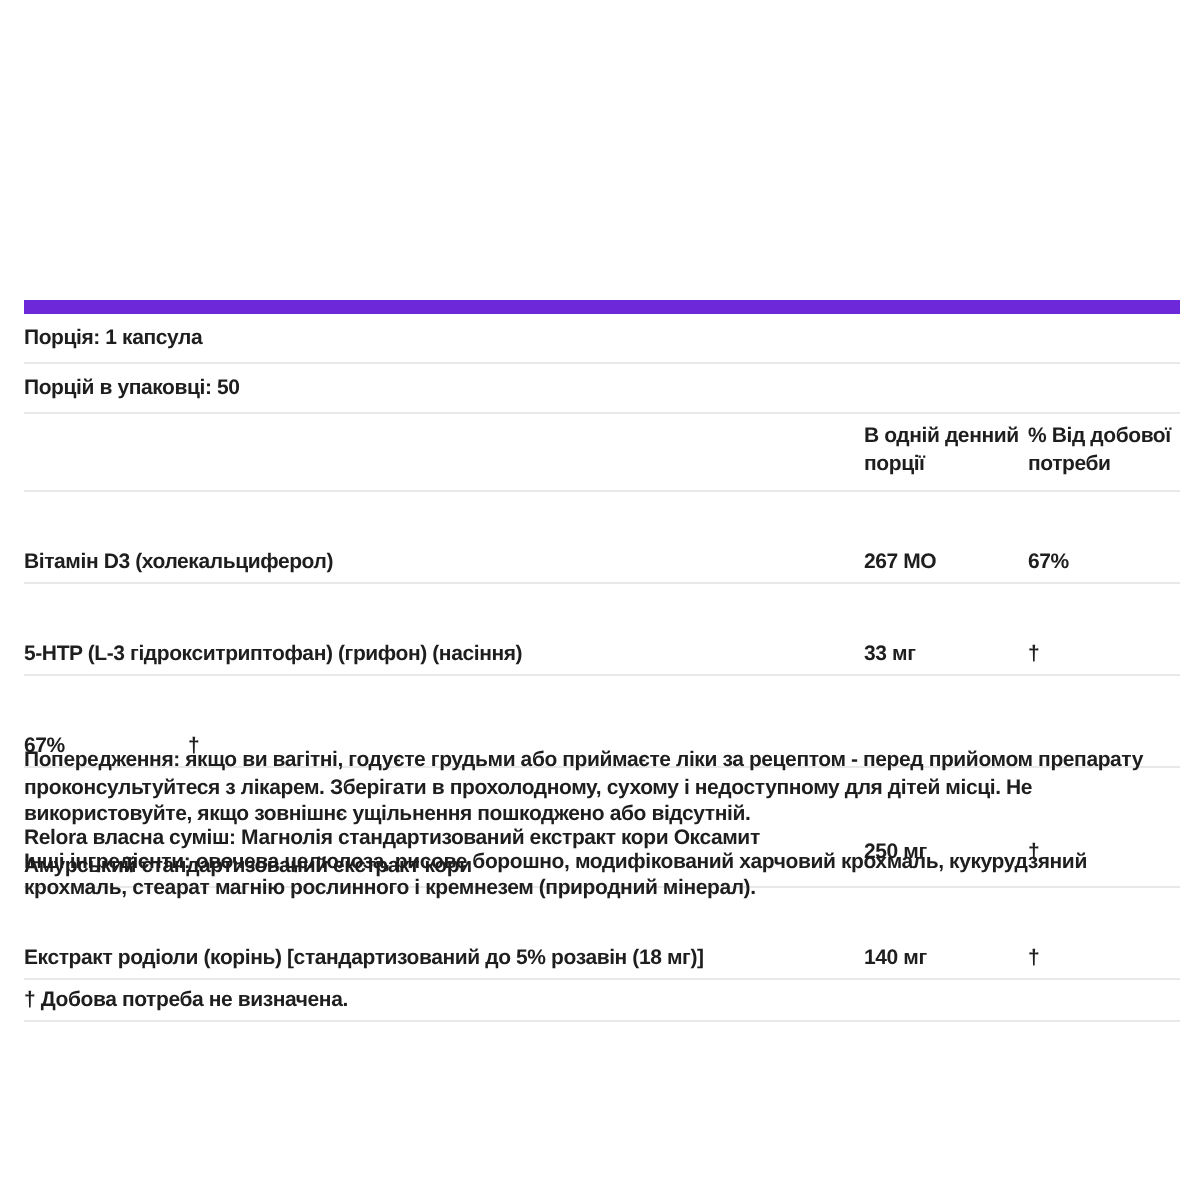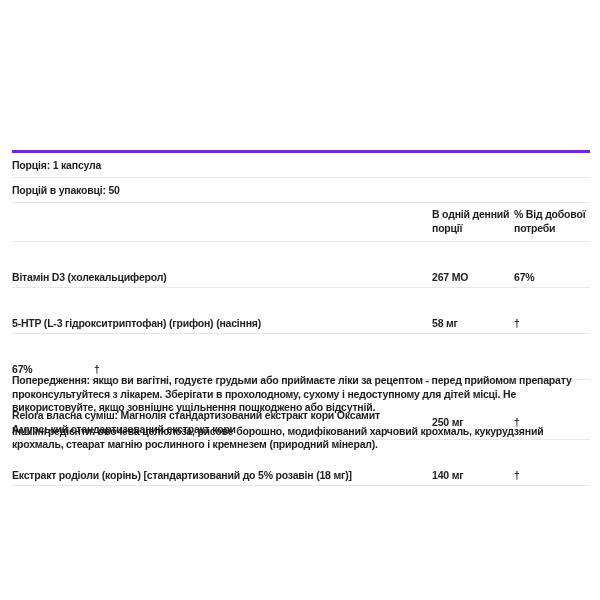--- a/index.html
+++ b/index.html
@@ -10,21 +10,21 @@
     font-weight:700;
     font-size:10.5px;
     letter-spacing:-0.2px;
     line-height:14px;
     position:relative;
     overflow:hidden;
   }
   .facts {
     position:absolute;
     top:150px; left:12px; right:10px;
-    border-top:3px solid #6d28d9;
+    border-top:7px solid #6d28d9;
   }
   .row {
     display:flex;
     align-items:center;
     border-bottom:1px solid #e8e8e8;
   }
   .row-serving   { padding:5px 0; }
   .row-header    { padding:4px 0 6px; align-items:flex-start; }
   .row-nutrient  { padding:3px 0;margin-top:25px; }
   .row-footnote  { padding:3px 0; }
@@ -58,40 +58,43 @@
   </div>
 
   <div class="row row-nutrient">
     <div class="col-name">Вітамін D3 (холекальциферол)</div>
     <div class="col-amount">267 МО</div>
     <div class="col-dv">67%</div>
   </div>
 
   <div class="row row-nutrient">
     <div class="col-name">5-HTP (L-3 гідрокситриптофан) (грифон) (насіння)</div>
-    <div class="col-amount">58 мг</div>
+    <div class="col-amount">33 мг</div>
     <div class="col-dv">†</div>
   </div>
 
   <div class="row row-nutrient">
     <div class="col-amount">67%</div>
     <div class="col-dv">†</div>
   </div>
 
   <div class="row row-nutrient">
     <div class="col-name">Relora власна суміш: Магнолія стандартизований екстракт кори Оксамит Амурський стандартизований екстракт кори</div>
     <div class="col-amount">250 мг</div>
     <div class="col-dv">†</div>
   </div>
 
   <div class="row row-nutrient">
     <div class="col-name">Екстракт родіоли (корінь) [стандартизований до 5% розавін (18 мг)]</div>
     <div class="col-amount">140 мг</div>
     <div class="col-dv">†</div>
   </div>
 
+  <div class="row row-footnote">
+    <div class="col-name">† Добова потреба не визначена.</div>
+  </div>
 
 </div>
 
 <div class="paras">
   <p class="paragraph">Попередження: якщо ви вагітні, годуєте грудьми або приймаєте ліки за рецептом - перед прийомом препарату проконсультуйтеся з лікарем. Зберігати в прохолодному, сухому і недоступному для дітей місці. Не використовуйте, якщо зовнішнє ущільнення пошкоджено або відсутній.</p>
   <p class="paragraph">Інші інгредієнти: овочева целюлоза, рисове борошно, модифікований харчовий крохмаль, кукурудзяний крохмаль, стеарат магнію рослинного і кремнезем (природний мінерал).</p>
 </div>
 
 </body></html>

